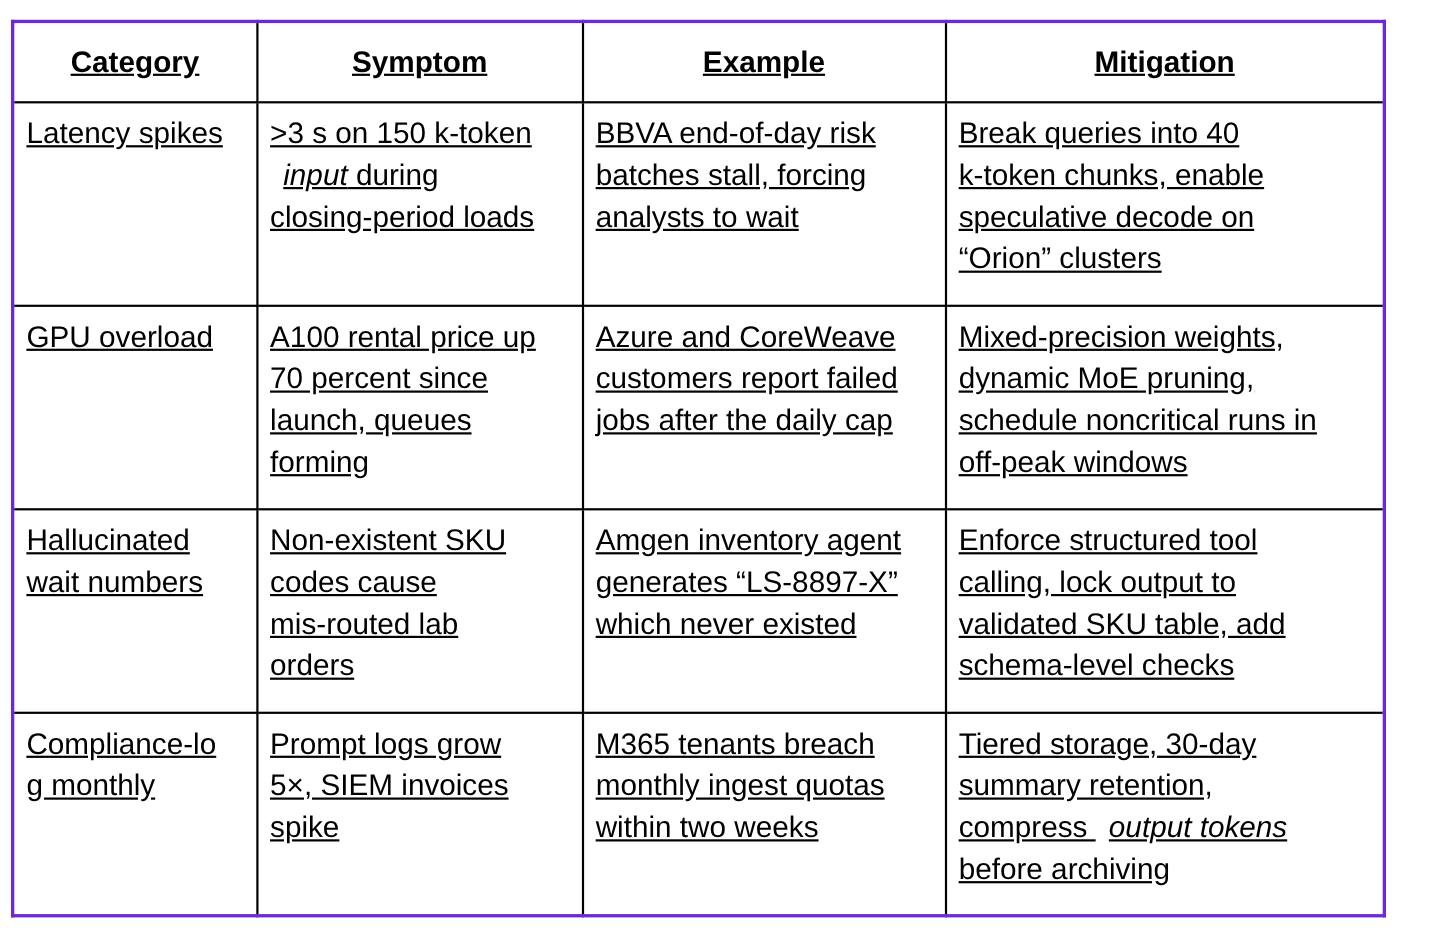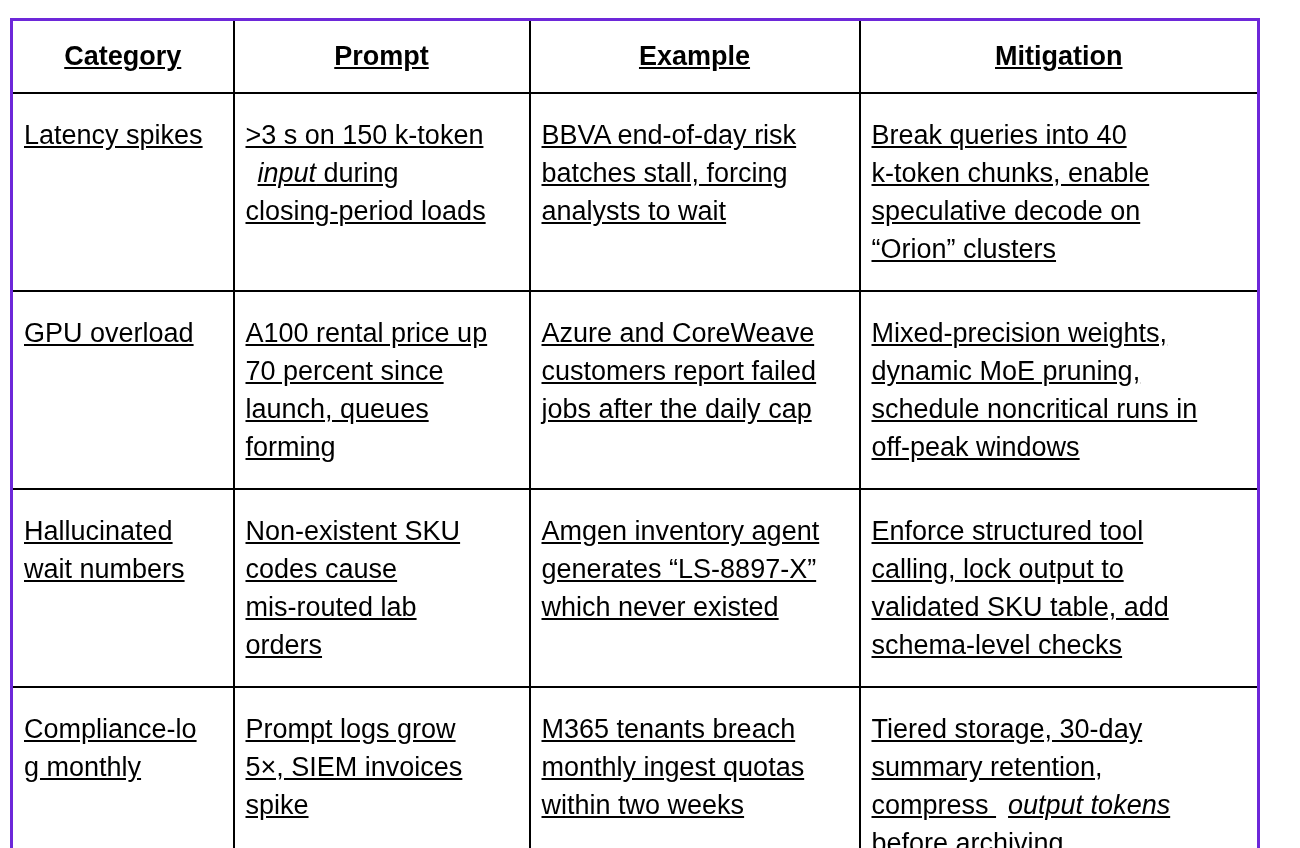--- a/index.html
+++ b/index.html
@@ -43,41 +43,41 @@
   table.data-table th {
     font-weight: bold;
     text-align: center;
     vertical-align: middle;
     padding: 0 10px;
   }
   table.data-table tbody tr { height: 185px; }
   table.data-table td {
     text-align: left;
     vertical-align: top;
-    padding: 22px 11px;
+    padding: 8px 11px;
     white-space: pre-line;
     font-weight: normal;
   }
   table.data-table td i { font-style: italic; margin-left: 12px; }
 </style>
 </head>
 <body>
 
 <div class="doc-canvas">
   <table class="data-table">
     <colgroup>
       <col class="col-category">
       <col class="col-symptom">
       <col class="col-example">
       <col class="col-mitigation">
     </colgroup>
     <thead>
       <tr>
         <th>Category</th>
-        <th>Prompt</th>
+        <th>Symptom</th>
         <th>Example</th>
         <th>Mitigation</th>
       </tr>
     </thead>
     <tbody>
         <tr>
           <td><span>Latency spikes</span></td>
           <td><span>&gt;3 s on 150 k-token
 </span><i>input</i><span> during
 closing-period loads</span></td>

